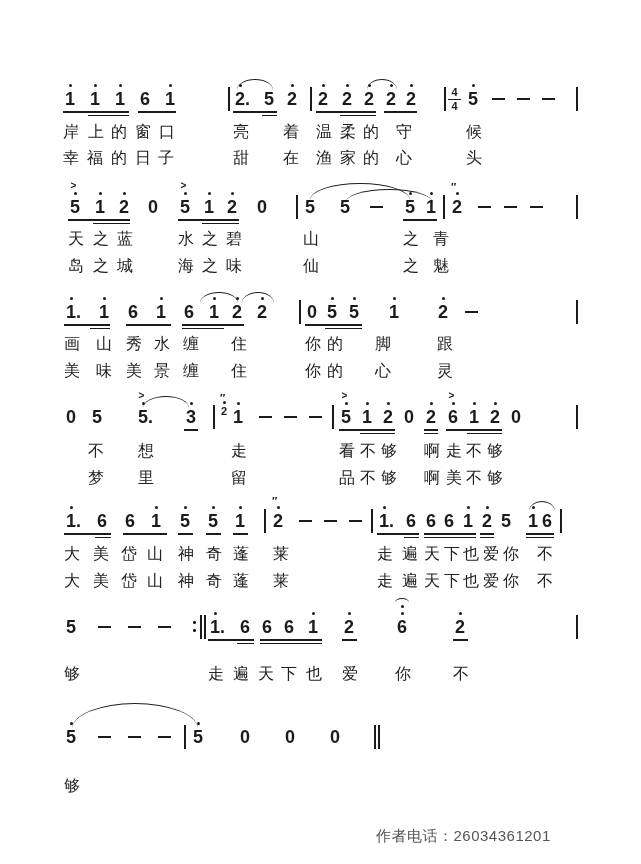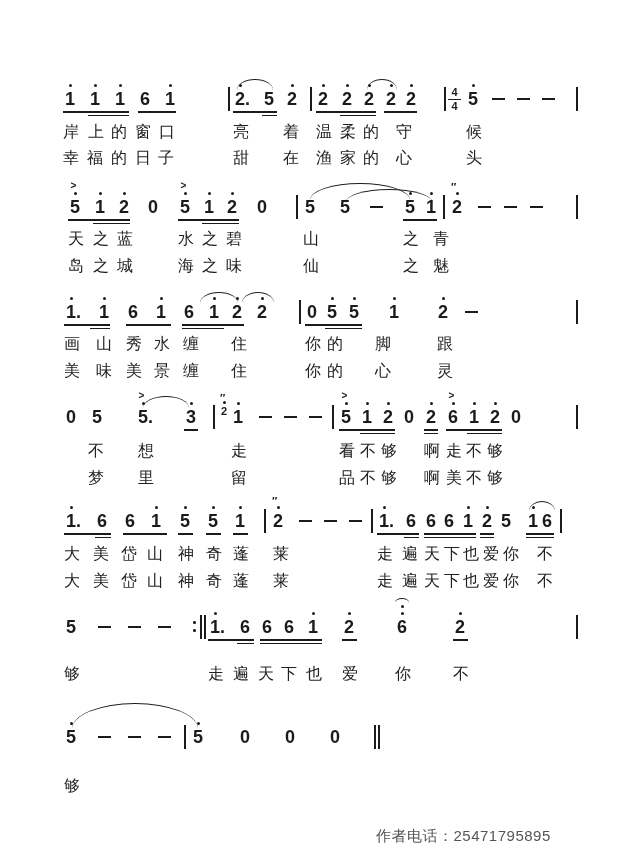--- a/index.html
+++ b/index.html
@@ -342,14 +342,14 @@
     <div class="note" style="left: 285px; top: 728px;"><span>0</span></div>
     <div class="note" style="left: 330px; top: 728px;"><span>0</span></div>
     <div class="bar" style="left: 184px; top: 725px;"></div>
     <div class="bar" style="left: 374px; top: 725px;"></div>
     <div class="bar" style="left: 378px; top: 725px;"></div>
     <div class="slur" style="left: 72px; top: 703px; width: 126px; height: 25px;"></div>
     <span class="lyr" style="left: 64px; top: 778px;">够</span>
   </div>
 
 <div id="footer">
-  <span>作者电话：</span><span>25471795895</span>
+  <span>作者电话：</span><span>26034361201</span>
 </div>
 
 </body></html>

